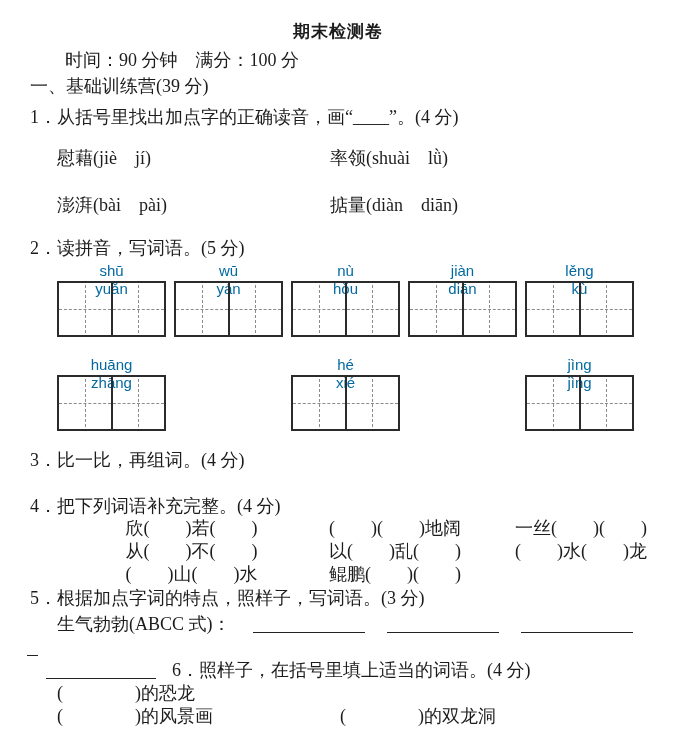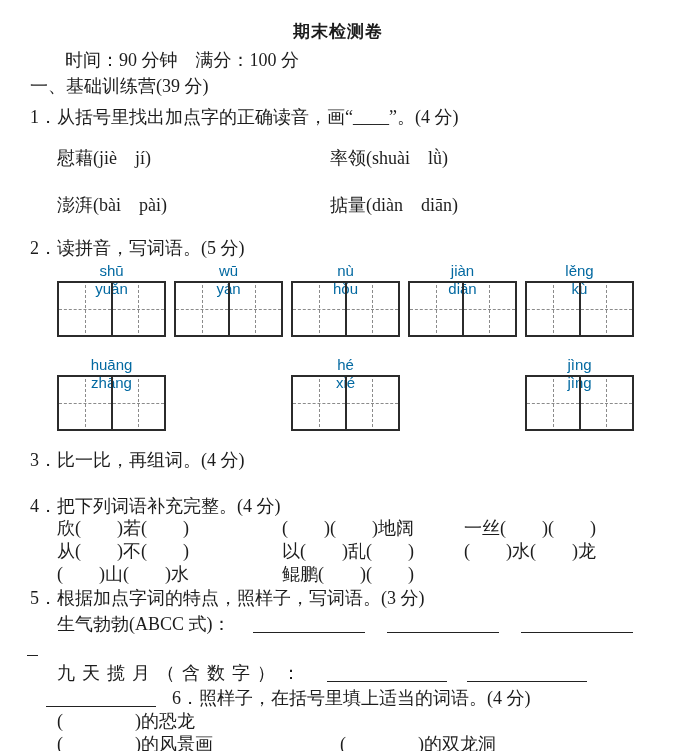--- a/index.html
+++ b/index.html
@@ -57,21 +57,21 @@
     content:"";position:absolute;top:2px;bottom:2px;left:50%;
     border-left:1px dashed #8b8b8b;
   }
   .wcell::after{
     content:"";position:absolute;left:0;right:0;top:50%;
     border-top:1px dashed #8b8b8b;
   }
   
   .q3{margin-top:18px;}
   .q4{margin-top:24px;}
-  .q4rows{margin-left:57px;line-height:23px;}
+  .q4rows{margin-left:79px;line-height:23px;text-align:center;}
   .q4row{display:grid;grid-template-columns:225px 182px auto;}
   
   .q5{margin-top:1px;line-height:23px;}
   .subline{margin:2px 0 0 57px;line-height:24px;white-space:nowrap;}
   .blank{
     display:inline-block;width:112px;height:15px;
     border-bottom:1.5px solid #222;
     vertical-align:-3px;margin-left:22px;
   }
   .blank.b120{width:120px;margin-left:20px;}
@@ -216,23 +216,20 @@
   </div>
 
   <div class="qline q5"><span class="qnum">5．</span><span>根据加点字词的特点，照样子，写词语。(3 分)</span></div>
 
   <div class="subline">
     <span>生气勃勃(ABCC 式)：</span><span class="blank"></span><span class="blank"></span><span class="blank"></span>
   </div>
 
   <div class="strayline"><span class="stray-blank"></span></div>
 
-  <div class="jtly">
-    <span class="spaced">九天揽月（含数字）：</span><span class="blank b120"></span><span class="blank b120"></span>
-  </div>
 
   <div class="wrapline">
     <span class="blank bwrap"></span><span class="q6num">6．</span><span>照样子，在括号里填上适当的词语。(4 分)</span>
   </div>
 
 
   <div class="q6rows">
     <div class="q6row">
       <span>(　　　　)的恐龙</span>
     </div>

